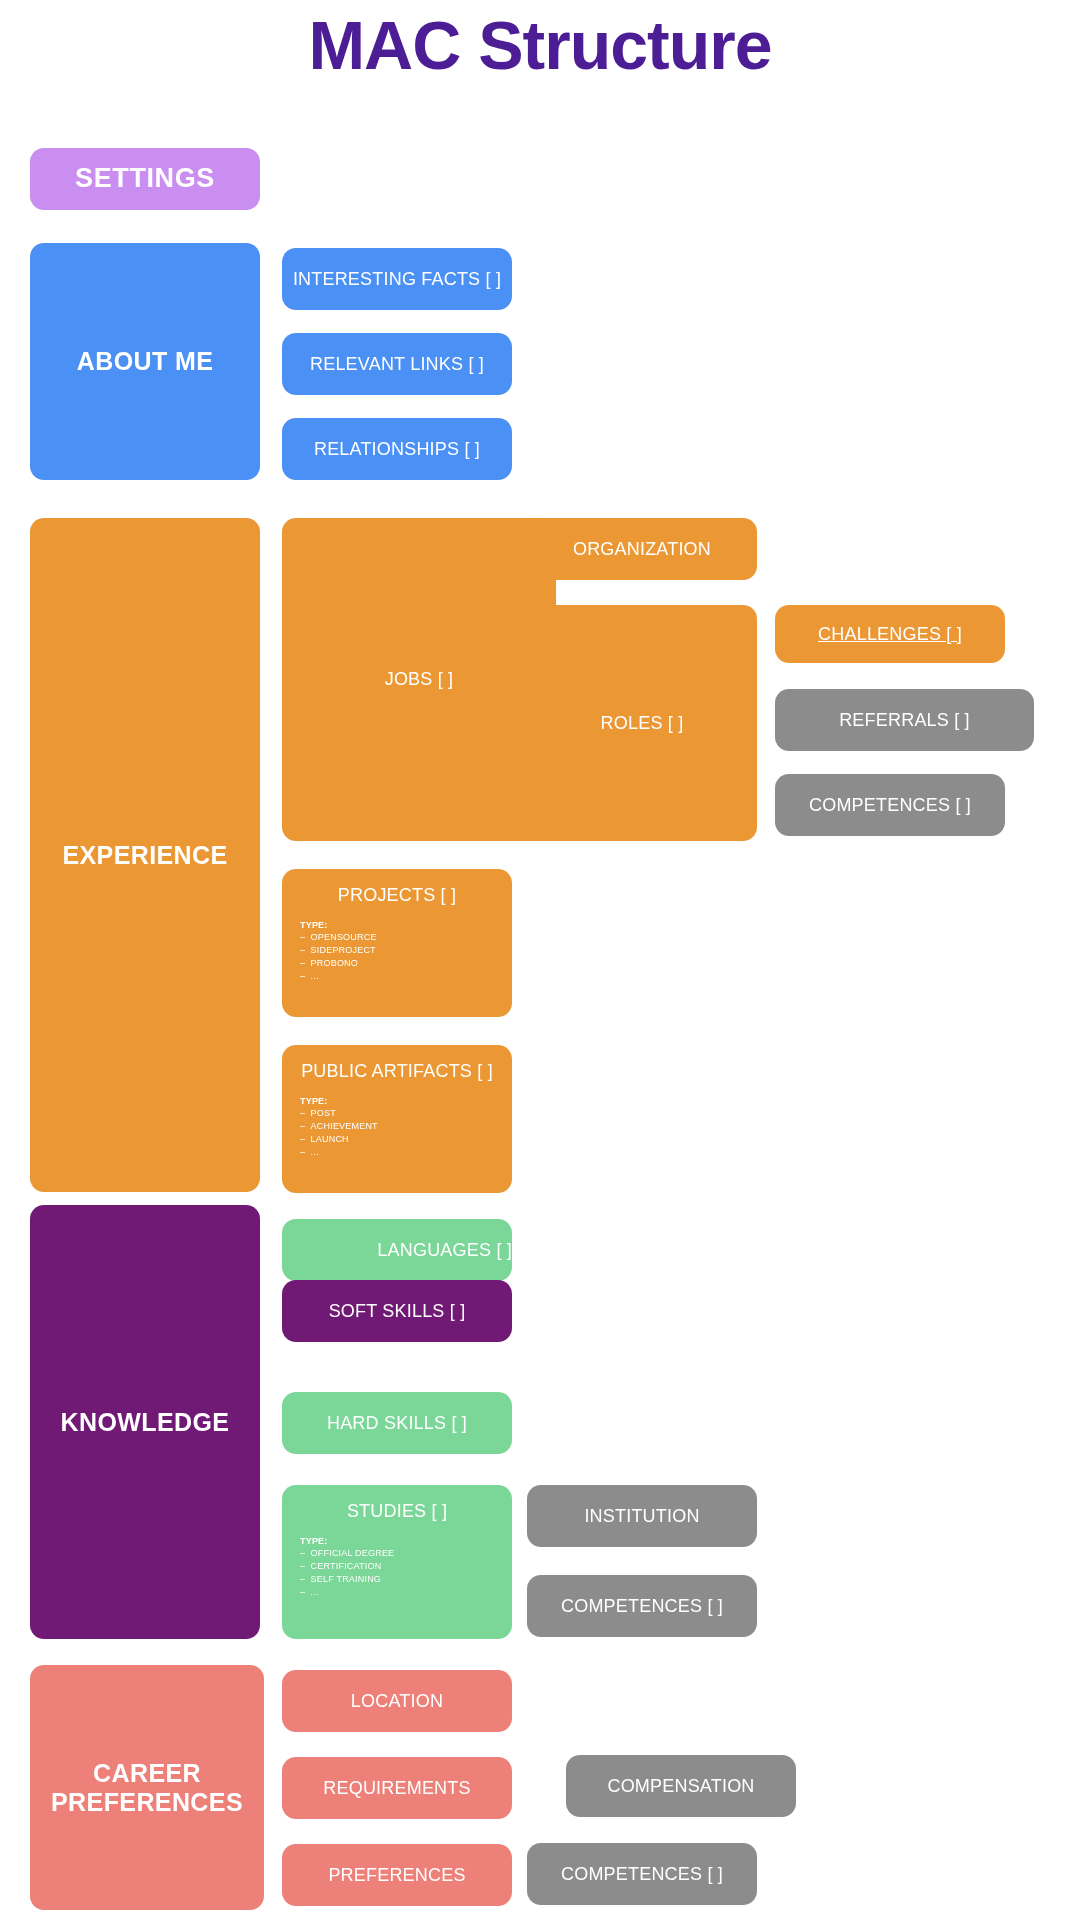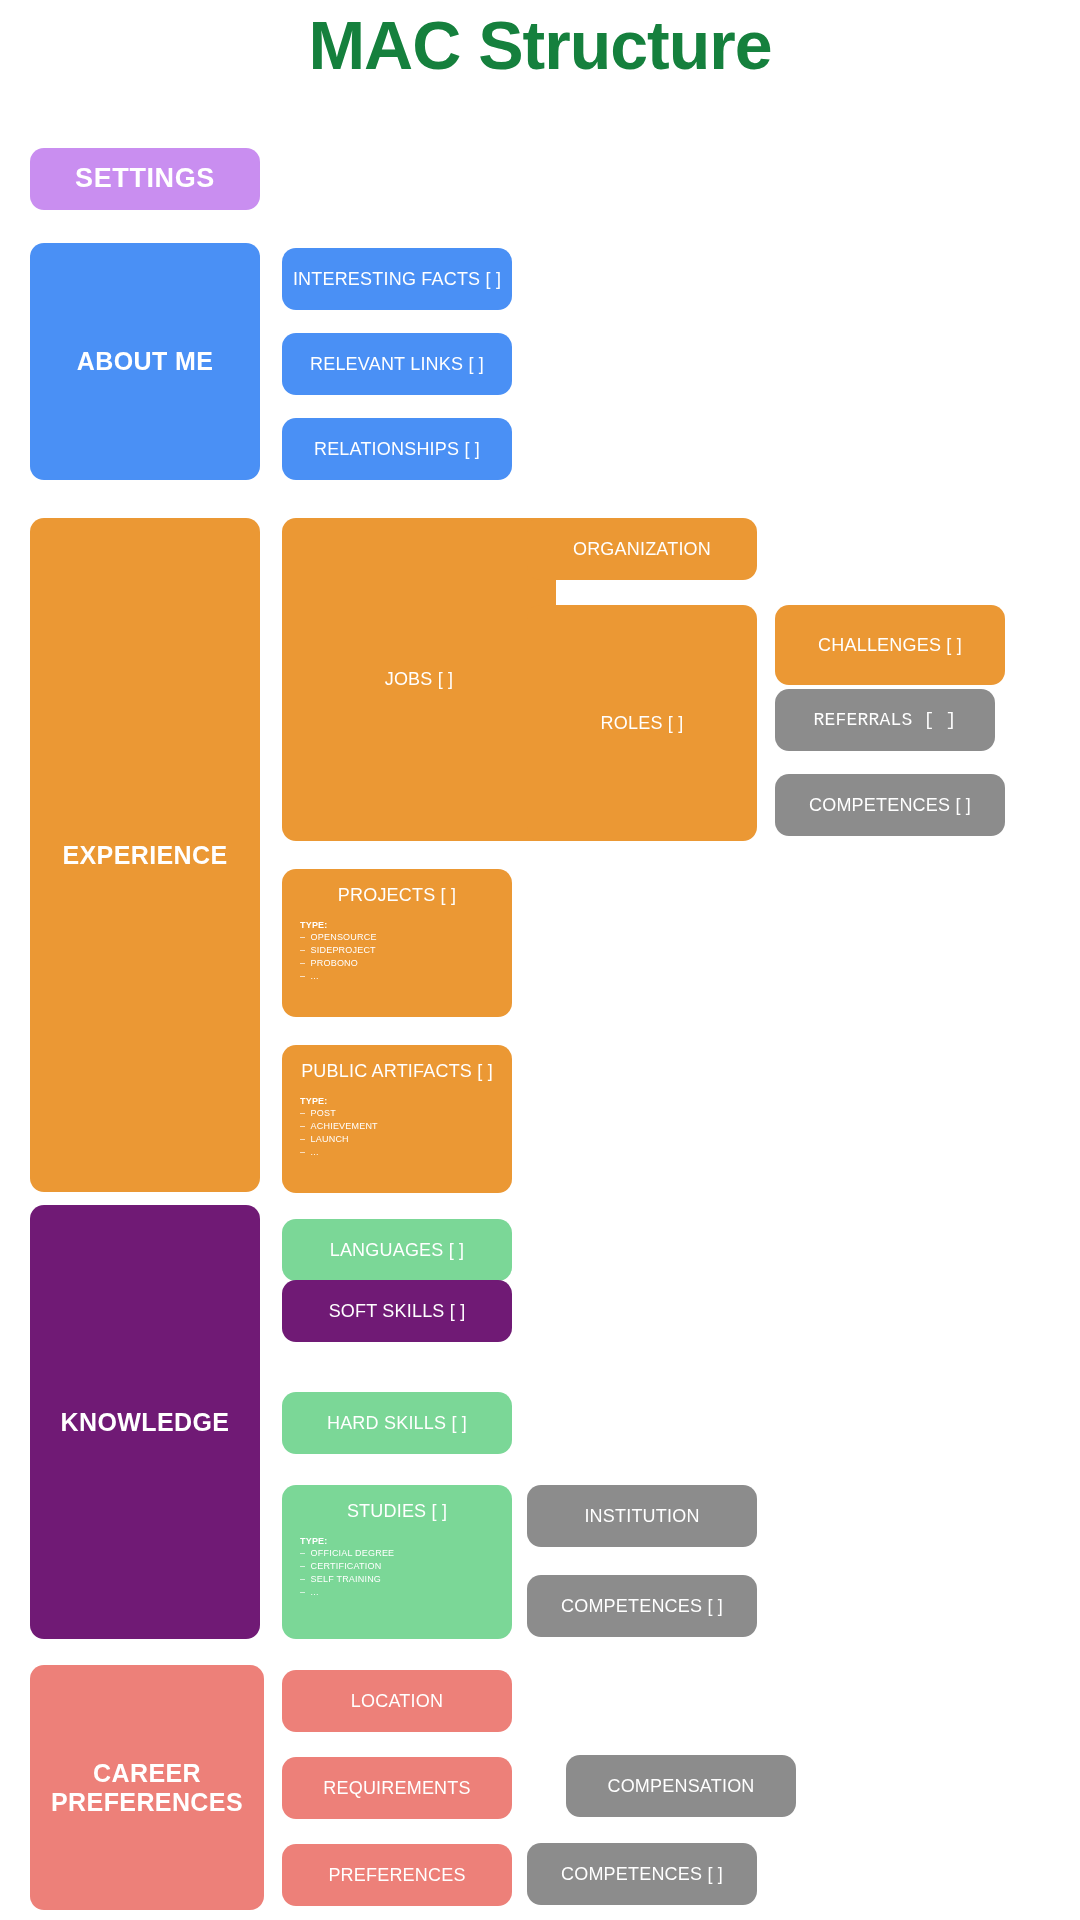--- a/index.html
+++ b/index.html
@@ -21,21 +21,21 @@
   }
   .title {
     position: absolute;
     left: 0;
     top: 6px;
     width: 1080px;
     text-align: center;
     font-size: 68px;
     font-weight: bold;
     letter-spacing: -1px;
-    color: #15803d;
+    color: #4c1d95;
     font-family: "Liberation Sans", sans-serif;
   }
   .node {
     position: absolute;
     border-radius: 14px;
     color: #ffffff;
     display: flex;
     align-items: center;
     justify-content: center;
     text-align: center;
@@ -119,24 +119,24 @@
       </div>
       <div class="node sub" style="left: 282px; top: 518px; width: 274px; height: 323px; background: rgb(235, 152, 52);">
         <span>JOBS [ ]</span>
       </div>
       <div class="node sub" style="left: 527px; top: 518px; width: 230px; height: 62px; background: rgb(235, 152, 52);">
         <span>ORGANIZATION</span>
       </div>
       <div class="node sub" style="left: 527px; top: 605px; width: 230px; height: 236px; background: rgb(235, 152, 52);">
         <span>ROLES [ ]</span>
       </div>
-      <div class="node sub" style="left: 775px; top: 605px; width: 230px; height: 80px; background: rgb(235, 152, 52);">
+      <div class="node sub" style="left: 775px; top: 605px; width: 230px; height: 58px; background: rgb(235, 152, 52); text-decoration: underline;">
         <span>CHALLENGES [ ]</span>
       </div>
-      <div class="node sub" style="left: 775px; top: 689px; width: 220px; height: 62px; background: rgb(140, 140, 140); font-family: Liberation Mono, monospace;">
+      <div class="node sub" style="left: 775px; top: 689px; width: 259px; height: 62px; background: rgb(140, 140, 140);">
         <span>REFERRALS [ ]</span>
       </div>
       <div class="node sub" style="left: 775px; top: 774px; width: 230px; height: 62px; background: rgb(140, 140, 140);">
         <span>COMPETENCES [ ]</span>
       </div>
       <div class="node sub listed" style="left: 282px; top: 869px; width: 230px; height: 148px; background: rgb(235, 152, 52);">
         <span class="head">PROJECTS [ ]</span>
         <span class="typelabel">TYPE:</span>
         <ul class="typelist">
           <li>OPENSOURCE</li>
@@ -151,21 +151,21 @@
         <ul class="typelist">
           <li>POST</li>
           <li>ACHIEVEMENT</li>
           <li>LAUNCH</li>
           <li>...</li>
         </ul>
       </div>
       <div class="node main" style="left: 30px; top: 1205px; width: 230px; height: 434px; background: #701a75;">
         <span>KNOWLEDGE</span>
       </div>
-      <div class="node sub" style="left: 282px; top: 1219px; width: 230px; height: 62px; background: rgb(123, 215, 151);">
+      <div class="node sub" style="left: 282px; top: 1219px; width: 230px; height: 62px; background: rgb(123, 215, 151); justify-content: flex-end;">
         <span>LANGUAGES [ ]</span>
       </div>
       <div class="node sub" style="left: 282px; top: 1280px; width: 230px; height: 62px; background: #701a75;">
         <span>SOFT SKILLS [ ]</span>
       </div>
       <div class="node sub" style="left: 282px; top: 1392px; width: 230px; height: 62px; background: rgb(123, 215, 151);">
         <span>HARD SKILLS [ ]</span>
       </div>
       <div class="node sub listed" style="left: 282px; top: 1485px; width: 230px; height: 154px; background: rgb(123, 215, 151);">
         <span class="head">STUDIES [ ]</span>

